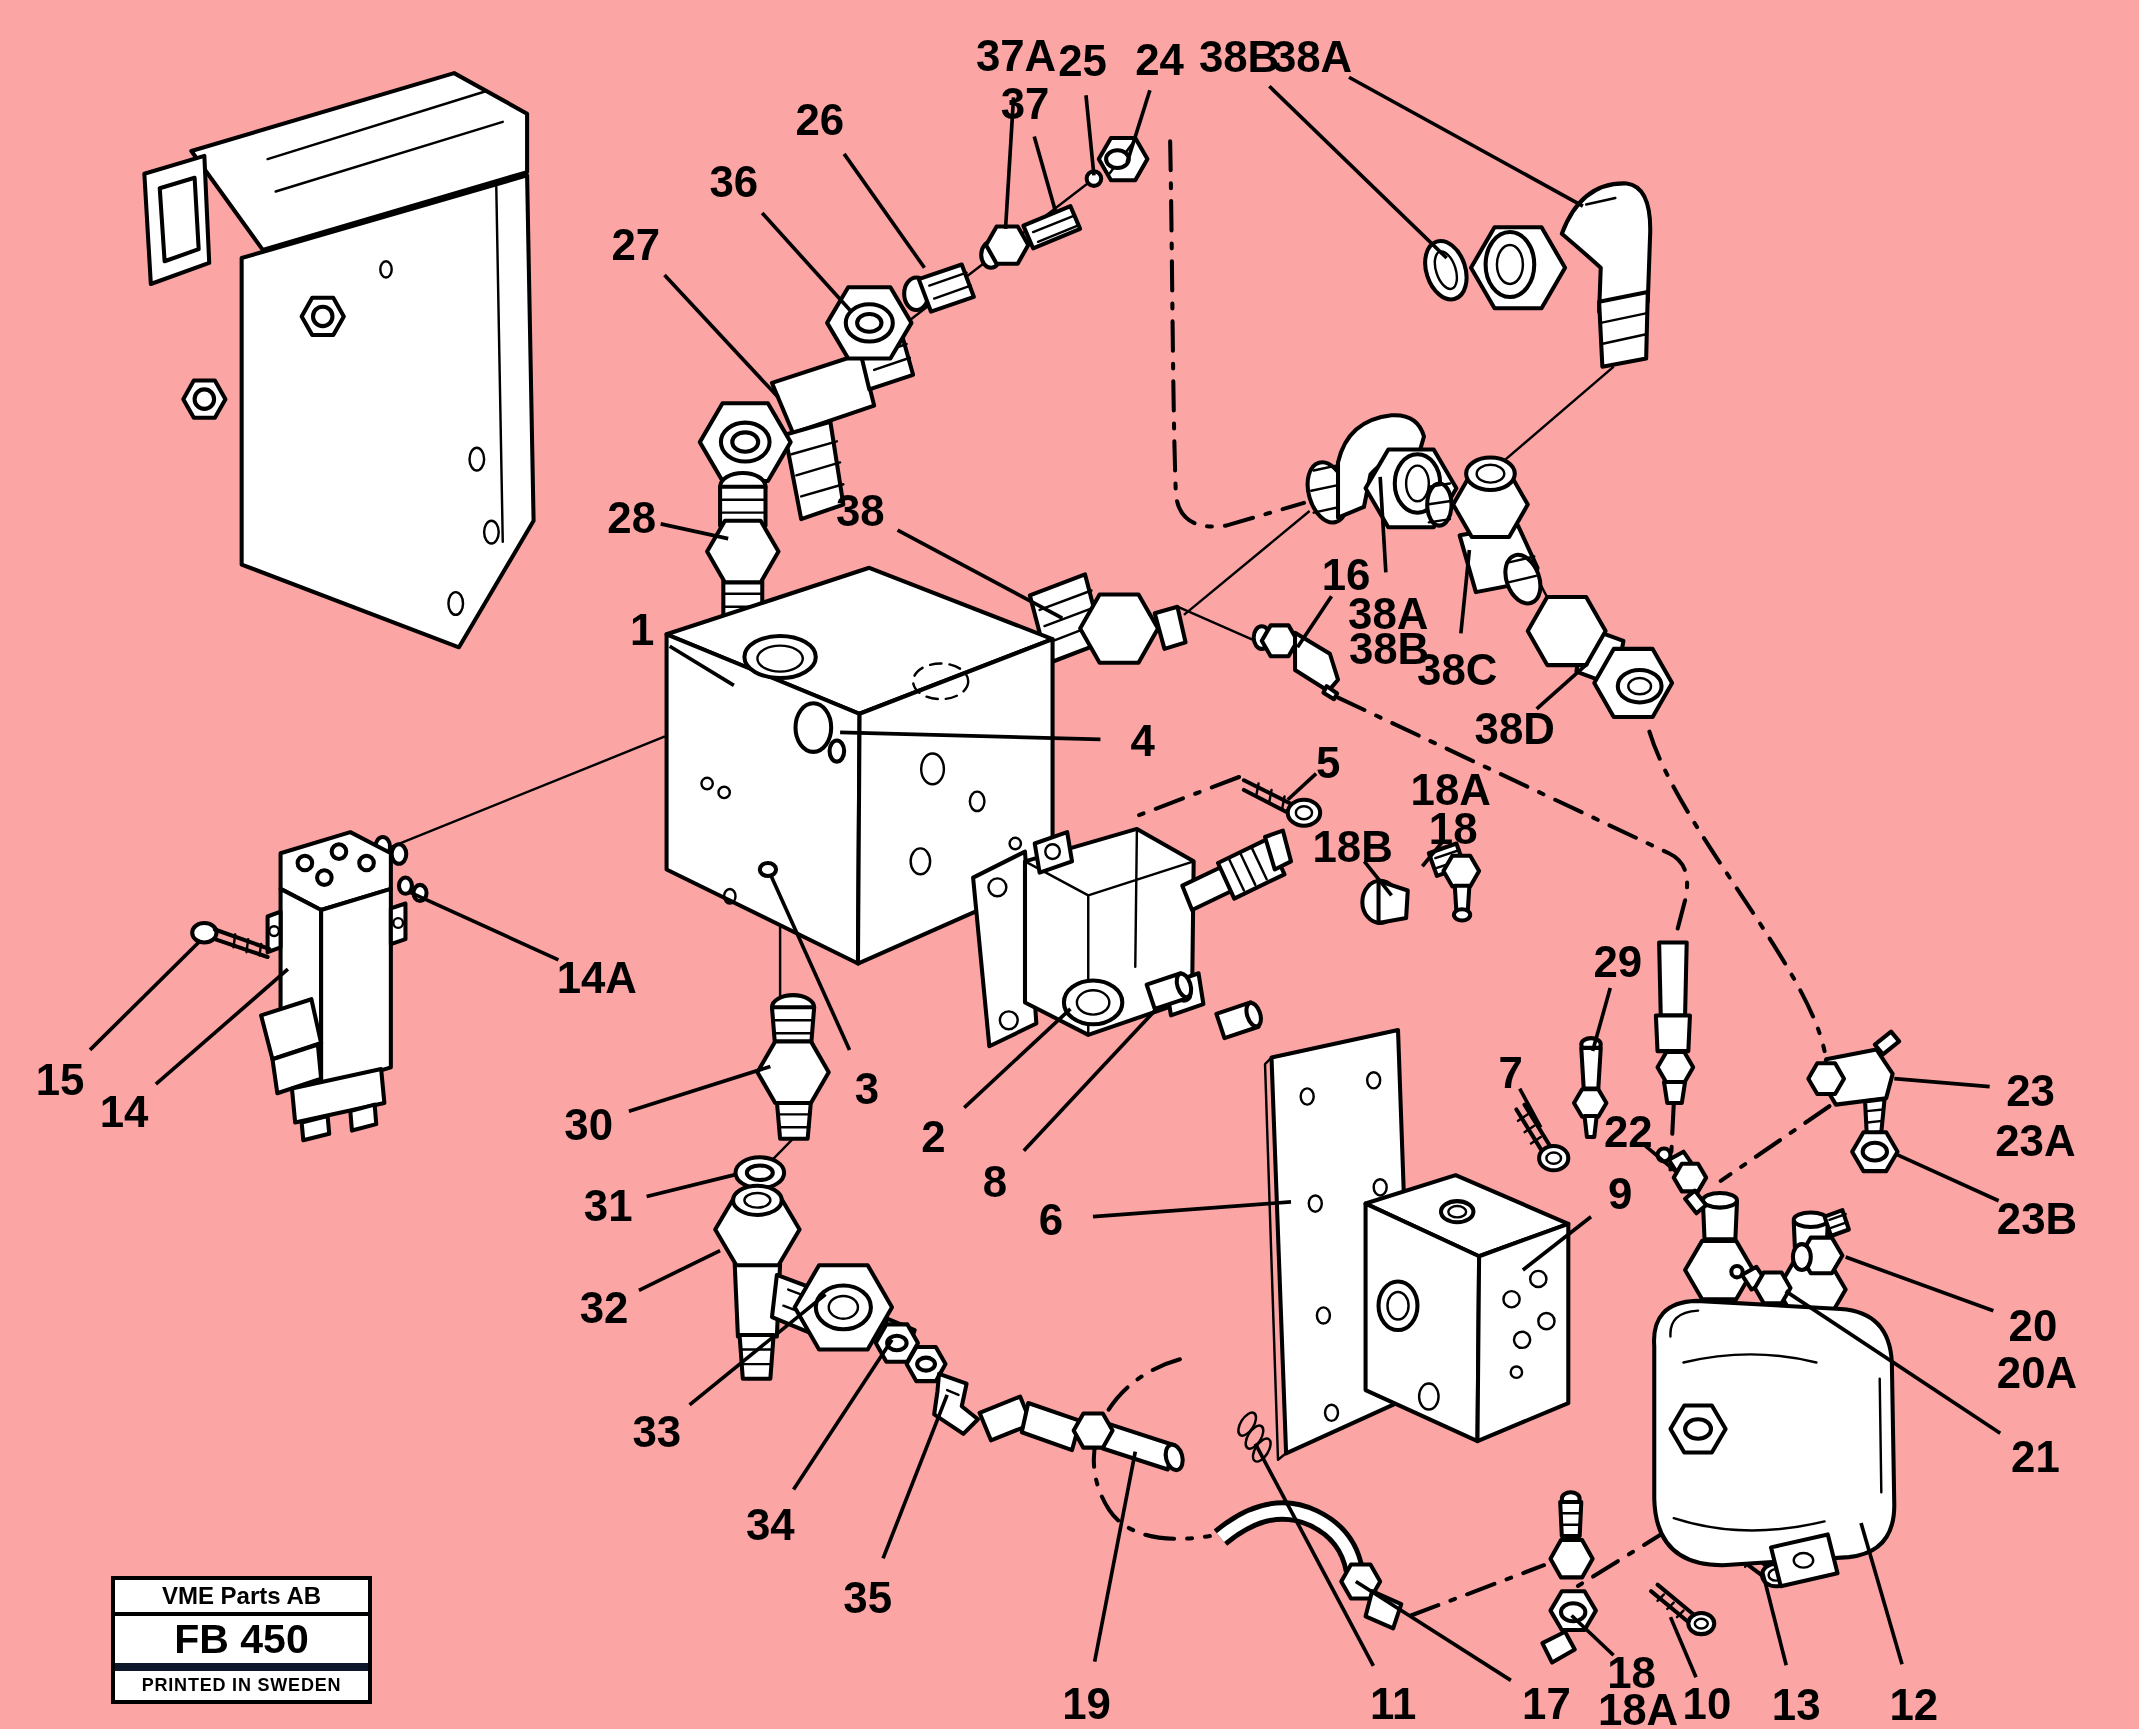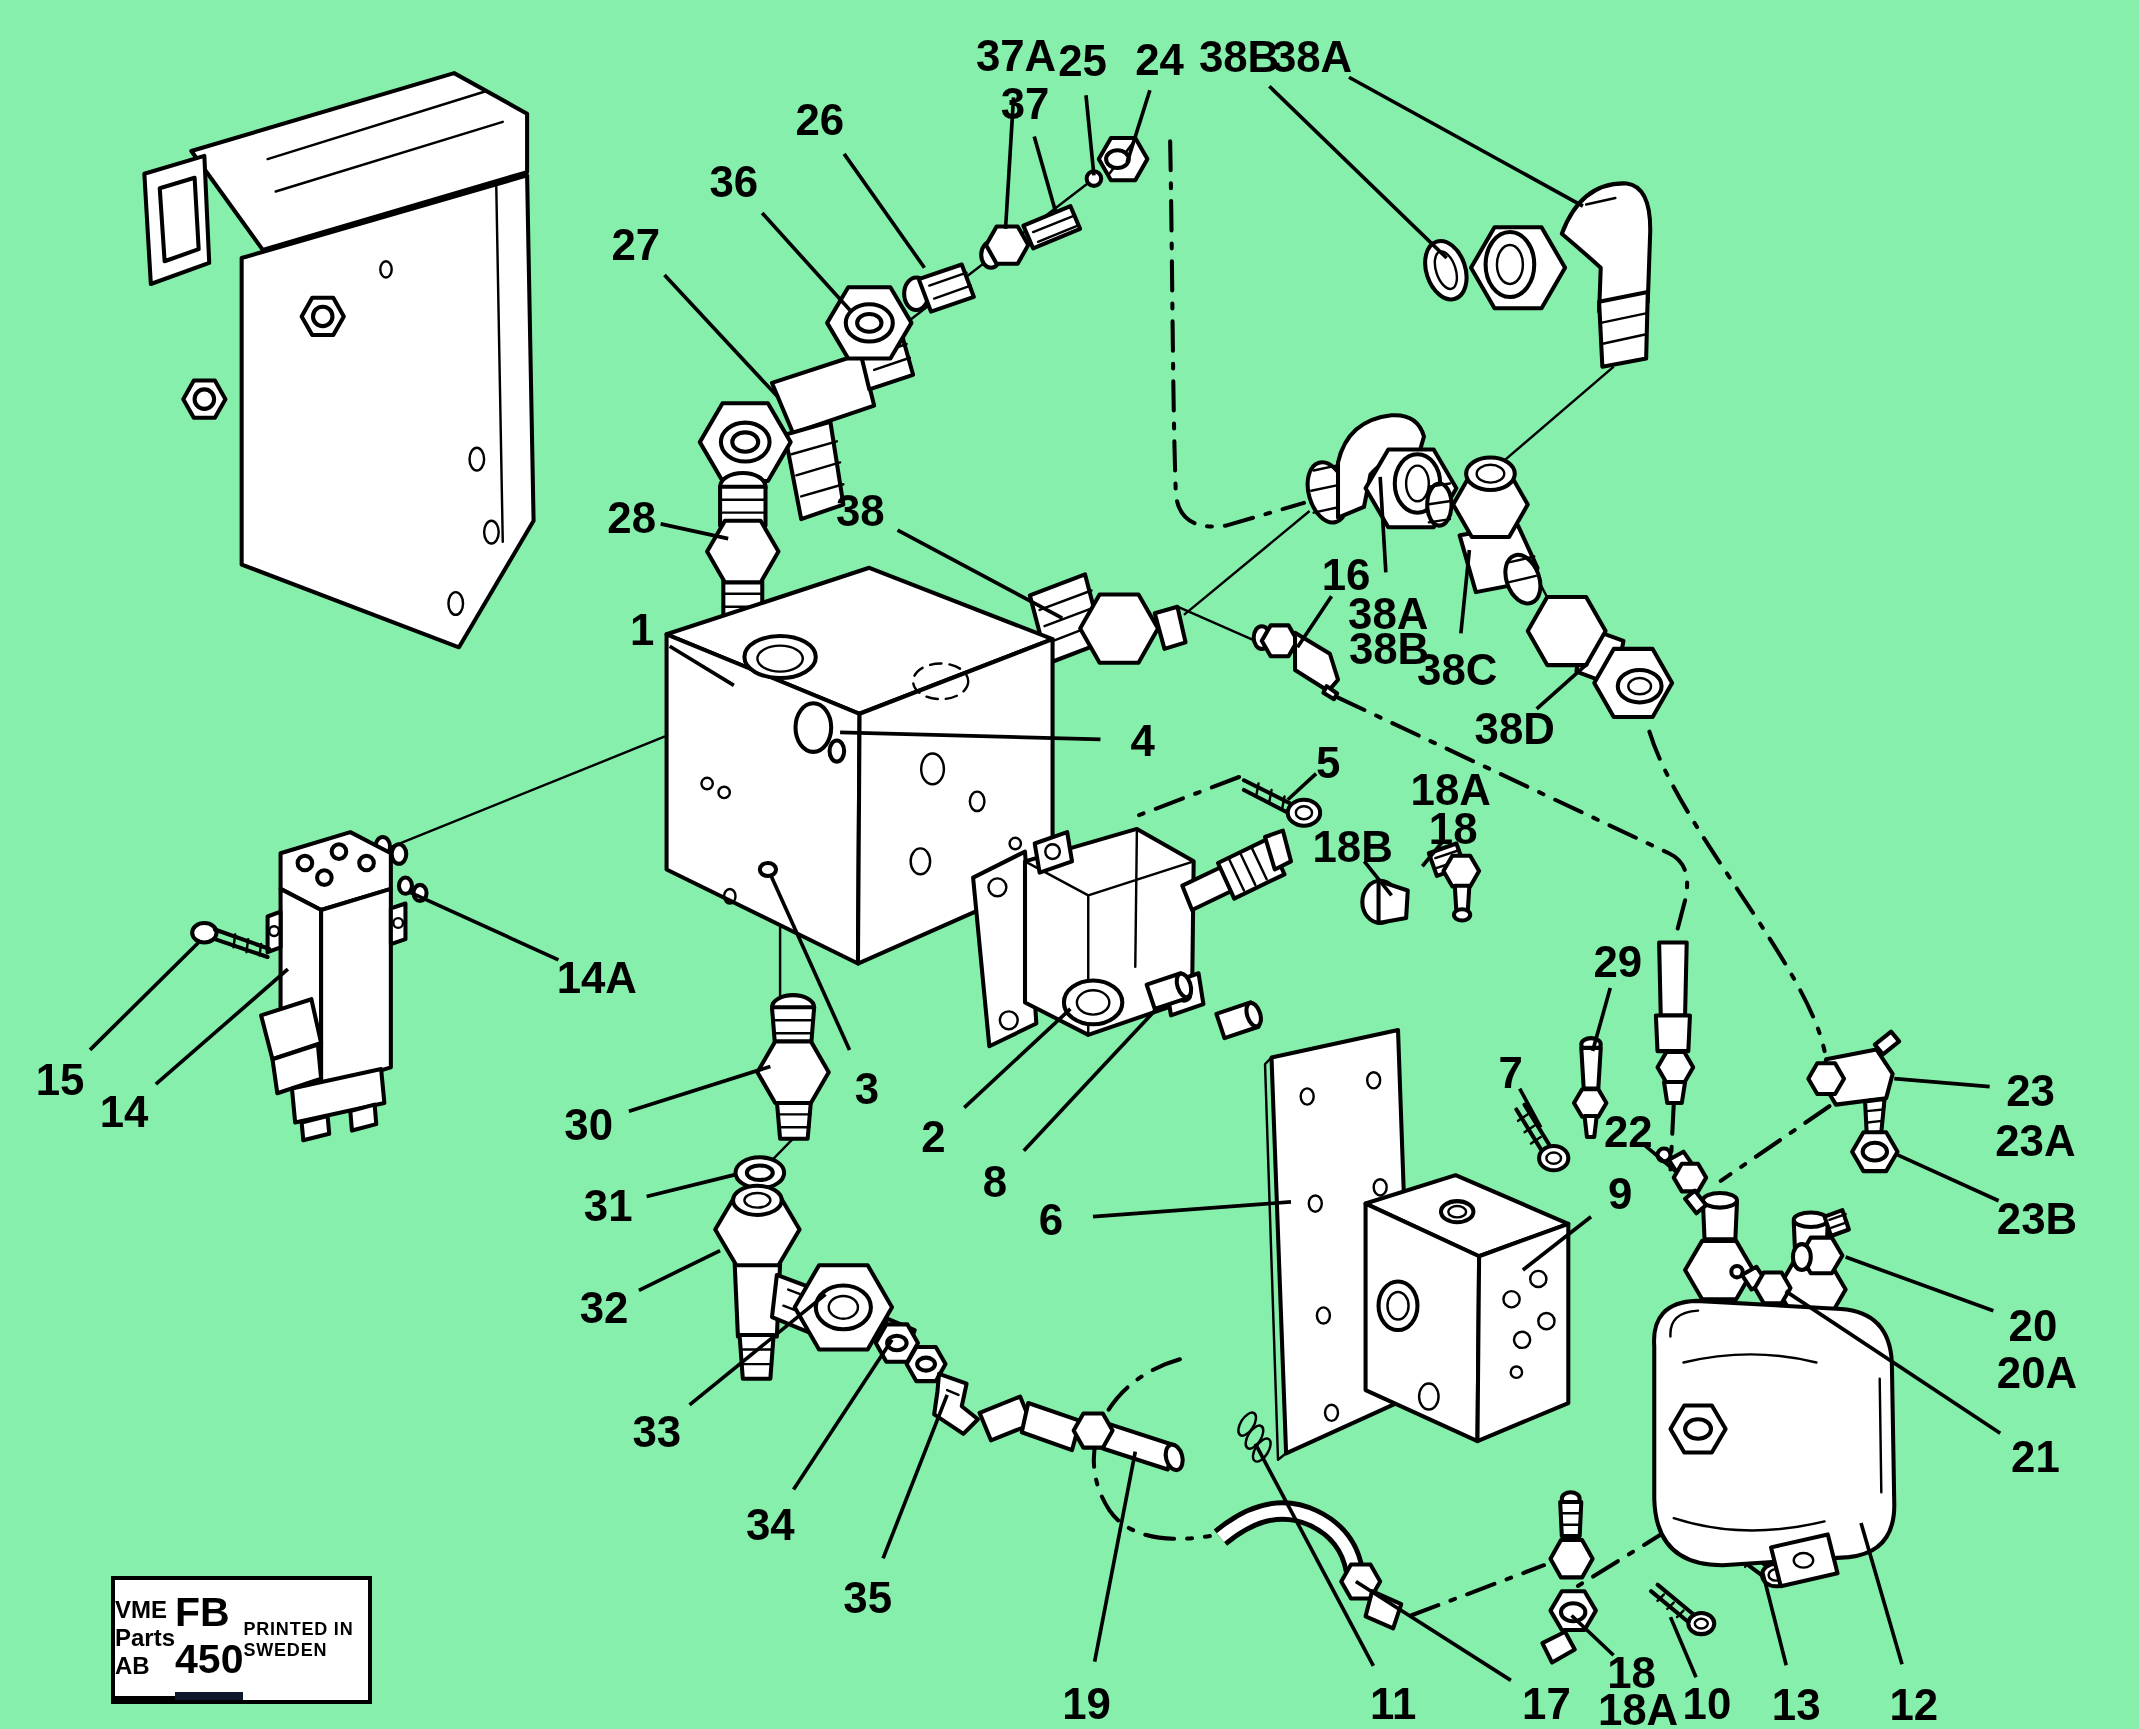--- a/index.html
+++ b/index.html
@@ -1,29 +1,29 @@
 <!DOCTYPE html>
 <html style="font-size:13px"><head>
 <meta charset="utf-8">
 <style>
   html,body{margin:0;padding:0;background:#fff;}
-  .page{position:relative;width:2140px;height:1730px;background:#86efac;overflow:hidden;
+  .page{position:relative;width:2140px;height:1730px;background:#fca5a5;overflow:hidden;
         font-family:"Liberation Sans","DejaVu Sans",sans-serif;}
   svg{position:absolute;left:0;top:0;}
   .ln{fill:none;stroke:#000;stroke-width:5;stroke-linejoin:round;stroke-linecap:round;}
   .fw{fill:#fff;stroke:#000;stroke-width:5;stroke-linejoin:round;stroke-linecap:round;}
   .thin{stroke-width:3;}
   .dd{fill:none;stroke:#000;stroke-width:5;stroke-dasharray:36 16 6 16;stroke-linecap:round;}
   .axes path{stroke:#000;stroke-width:3;fill:none;}
   .callout-text{font-family:"Liberation Sans","DejaVu Sans",sans-serif;font-weight:bold;
         font-size:54px;fill:#000;text-anchor:middle;dominant-baseline:central;}
   .leader{stroke:#000;stroke-width:4.5;fill:none;}
   .stamp{position:absolute;left:111px;top:1576px;width:261px;height:128px;
         border:4.9px solid #000;box-sizing:border-box;background:#fff;display:flex;
-        flex-direction:row;}
+        flex-direction:column;}
   .stamp-row{display:flex;align-items:center;justify-content:center;color:#000;
         font-weight:bold;box-sizing:border-box;}
   .stamp-row1{flex:0 0 36px;font-size:24px;border-bottom:4px solid #000;}
   .stamp-row2{flex:0 0 50px;font-size:41px;border-bottom:8px solid #0f172a;}
   .stamp-row3{flex:1;font-size:18px;letter-spacing:0.8px;}
 </style>
 </head>
 <body>
 
 <div class="page">

